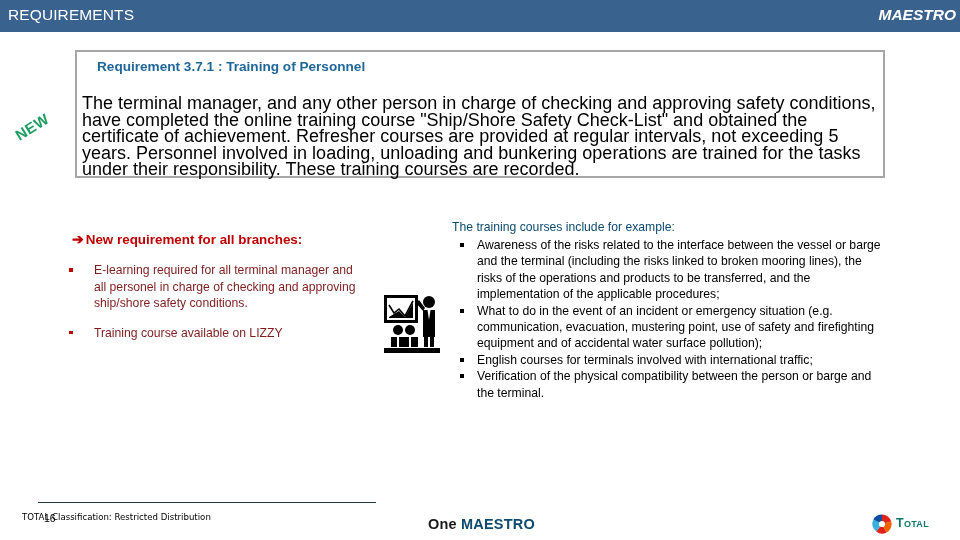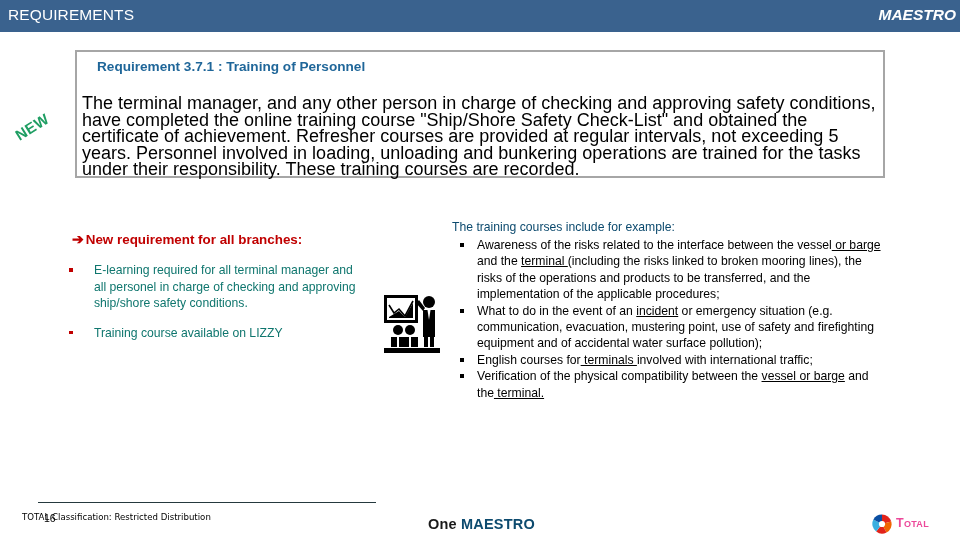--- a/index.html
+++ b/index.html
@@ -92,21 +92,21 @@
     font-size: 14px;
     margin-right: 2px;
   }
   .left-list {
     position: absolute;
     left: 66px; top: 262px;
     width: 300px;
     margin: 0;
     padding: 0;
     list-style: none;
-    color: #0f766e;
+    color: #7f1d1d;
     font-size: 12.2px;
     line-height: 16.5px;
   }
   .left-list li {
     position: relative;
     padding-left: 28px;
     margin-bottom: 13px;
   }
   .left-list li .sq {
     position: absolute;
@@ -145,21 +145,21 @@
     position: relative;
     padding-left: 25px;
     margin-bottom: 0px;
   }
   .right-list li .sq {
     position: absolute;
     left: 8px; top: 6px;
     width: 4px; height: 4px;
     background: #000000;
   }
-  .u { text-decoration: underline; }
+  .u { }
 
   
   .footer-rule {
     position: absolute;
     left: 38px; top: 502px;
     width: 338px; height: 1px;
     background: #25393E;
   }
   .page-number {
     position: absolute;
@@ -189,21 +189,21 @@
     position: absolute;
     left: 872px; top: 514px;
     width: 78px; height: 20px;
   }
   .total-logo .mark { position: absolute; left: 0; top: 0; }
   .total-logo .word {
     position: absolute;
     left: 24px; top: 2px;
     font-size: 12.5px;
     font-weight: bold;
-    color: #ec4899;
+    color: #0f766e;
     letter-spacing: 0.3px;
     font-variant: small-caps;
   }
 </style>
 </head>
 <body>
 
 <div class="header-band"></div>
 <div class="header-title">REQUIREMENTS</div>
 <div class="header-right">MAESTRO</div>
@@ -270,21 +270,21 @@
   <li>
     <span class="sq"></span>
     <span>What to do in the event of an <span class="u">incident</span> or emergency situation (e.g. communication, evacuation, mustering point, use of safety and firefighting equipment and of accidental water surface pollution);</span>
   </li>
   <li>
     <span class="sq"></span>
     <span>English courses for<span class="u"> terminals </span>involved with international traffic;</span>
   </li>
   <li>
     <span class="sq"></span>
-    <span>Verification of the physical compatibility between the <span class="u">vessel or barge</span> and the<span class="u"> terminal.</span></span>
+    <span>Verification of the physical compatibility between the <span class="u">person or barge</span> and the<span class="u"> terminal.</span></span>
   </li>
 </ul>
 
 <div class="footer-rule"></div>
 <div class="page-number">16</div>
 <div class="footer-text">
   <div>TOTAL Classification: Restricted Distribution</div>
 </div>
 
 <div class="one-maestro">

